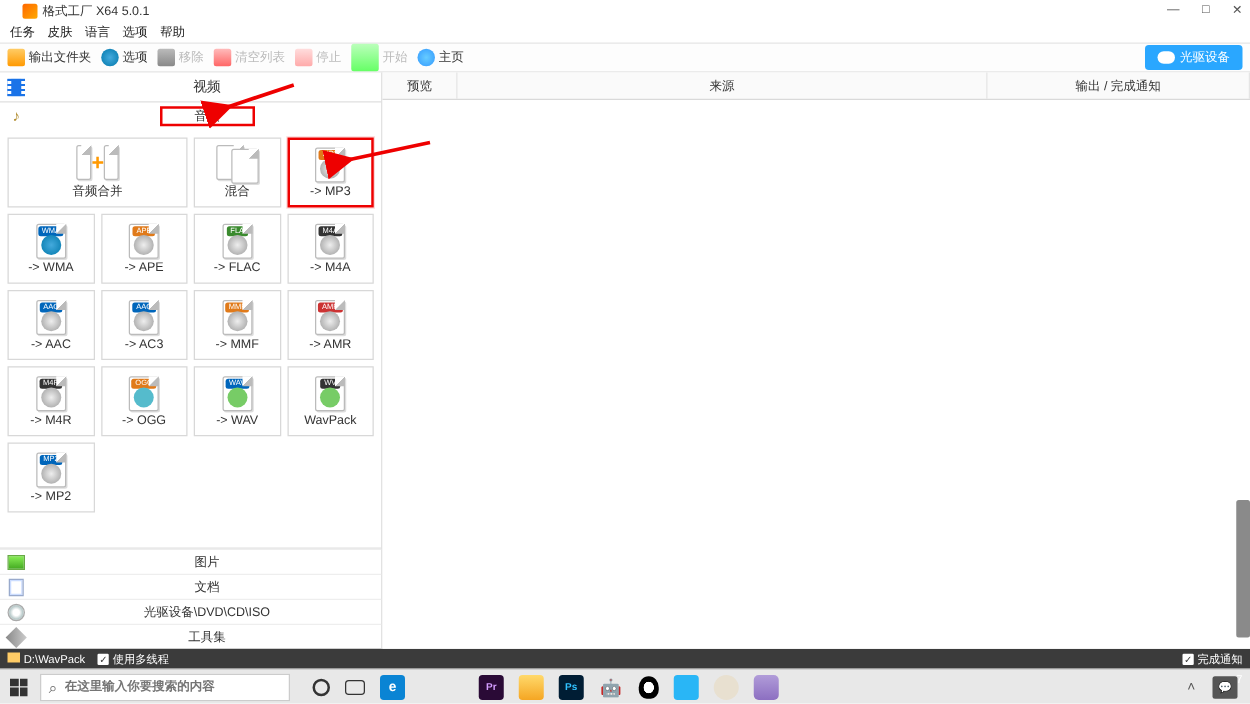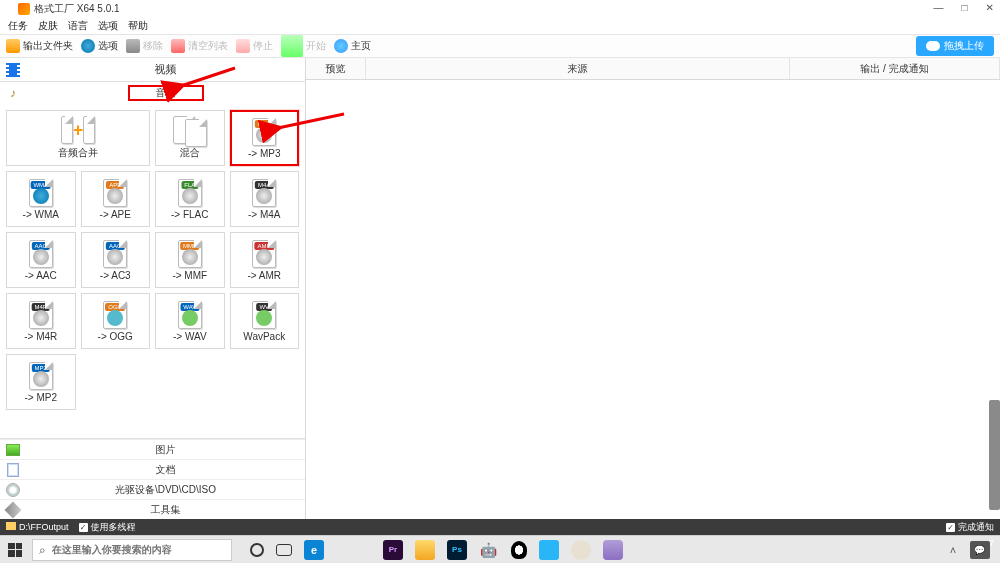--- a/index.html
+++ b/index.html
@@ -167,21 +167,21 @@
   <div class="toolbtn disabled">
       <span class="ticon start"></span>
       <span>开始</span>
     </div>
   <div class="toolbtn">
       <span class="ticon home"></span>
       <span>主页</span>
     </div>
   <div class="uploadbtn">
       <span class="cloud"></span>
-      <span>拖拽上传</span>
+      <span>光驱设备</span>
     </div>
 </div>
 
 <div class="mainrow">
   <div class="leftcol">
     <div class="cat-top">
       <div class="cat-icon-bar">
           <span class="film-icon"></span>
         </div>
       <div class="cat-label">视频</div>
@@ -379,21 +379,21 @@
     <div class="list-head">
       <div class="col preview">预览</div>
       <div class="col source">来源</div>
       <div class="col status">输出 / 完成通知</div>
     </div>
     <div class="list-body"></div>
   </div>
 </div>
 
 <div class="statusbar">
-  <span><span class="fico"></span><span>D:\FFOutput</span></span>
+  <span><span class="fico"></span><span>D:\WavPack</span></span>
   <span><span class="chk">✓</span><span>使用多线程</span></span>
   <span class="statusright">
       <span class="chk">✓</span>
       <span>完成通知</span>
     </span>
 </div>
 
 <div class="vscroll"></div>
 
 <div class="arrow" style="left:175px; top:66px;">

